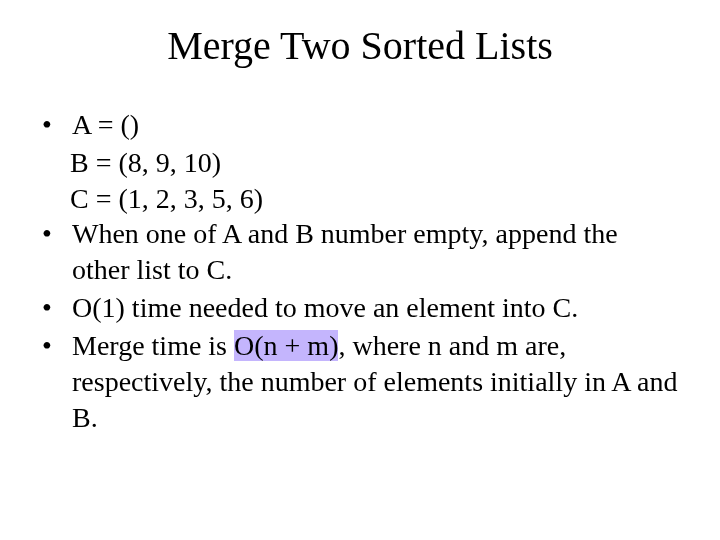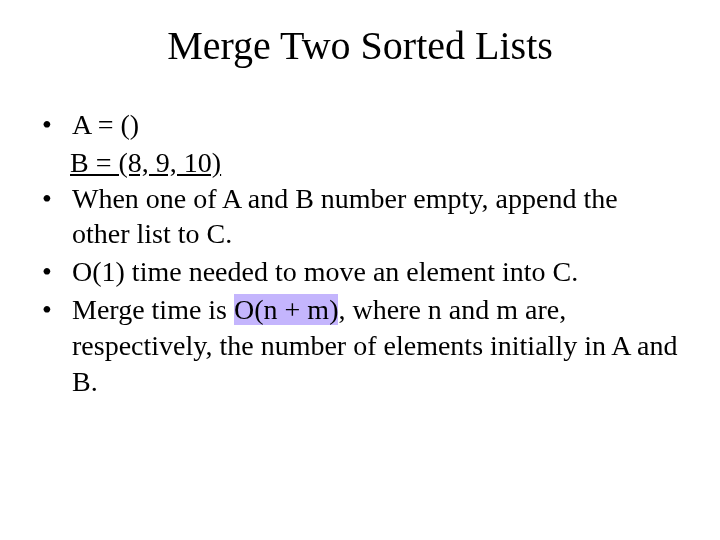--- a/index.html
+++ b/index.html
@@ -38,40 +38,40 @@
     width: 30px;
     flex: 0 0 30px;
     text-align: left;
     padding-left: 2px;
   }
   .txt {
     flex: 1;
   }
   .sub {
     padding-left: 30px;
-    text-decoration: underline;
   }
   .hl {
     background: #c4b5fd;
   }
 </style>
 </head>
 <body>
 
 <div class="slide">
 
   <div class="title">Merge Two Sorted Lists</div>
 
   <div class="body">
 
     <div class="bullet">
       <div class="dot">•</div>
       <div class="txt">A = ()</div>
     </div>
     <div class="sub">B = (8, 9, 10)</div>
+    <div class="sub">C = (1, 2, 3, 5, 6)</div>
 
     <div class="bullet">
       <div class="dot">•</div>
       <div class="txt">When one of  A and B number empty, append the other list to C.</div>
     </div>
 
     <div class="bullet">
       <div class="dot">•</div>
       <div class="txt">O(1) time needed to move an element into C.</div>
     </div>

